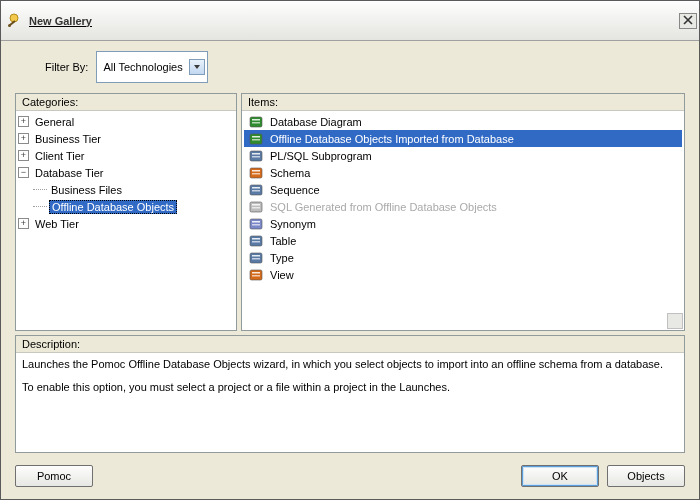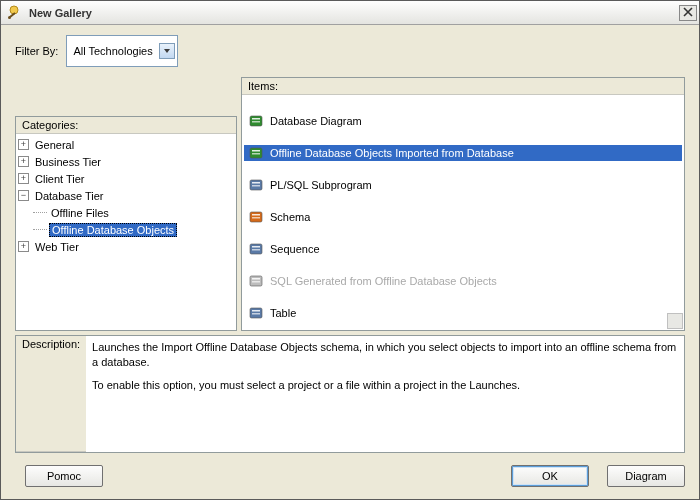--- a/index.html
+++ b/index.html
@@ -1,60 +1,60 @@
 <!DOCTYPE html>
 <html><head>
 <meta charset="utf-8">
 <style>
   * { box-sizing: border-box; }
   html, body { margin:0; padding:0; font-family: Tahoma, Arial, sans-serif; font-size:11px; color:#000; }
   body { width:700px; height:500px; background:#ece9d8; border:1px solid #5a5a5a; display:flex; flex-direction:column; overflow:hidden; }
 
-  .titlebar { height:24px; background:linear-gradient(#fefefe,#e4e4e0); border-bottom:1px solid #a0a0a0; display:flex; align-items:center; padding:0 2px 0 6px; }
+  .titlebar { height:40px; background:linear-gradient(#fefefe,#e4e4e0); border-bottom:1px solid #a0a0a0; display:flex; align-items:center; padding:0 2px 0 6px;text-decoration:underline; }
   .titlebar .appicon { width:16px; height:16px; display:inline-block; margin-right:6px; }
   .titlebar .title { font-weight:bold; color:#333; flex:1; }
   .titlebar .closebtn { width:18px; height:16px; border:1px solid #888; background:#e8e8e4; display:flex; align-items:center; justify-content:center; font-family:Arial; font-size:12px; line-height:1; cursor:default; }
 
   .filterbar { padding:10px 14px 6px 14px; display:flex; align-items:center; gap:8px; }
-  .filterbar label { color:#000; }
+  .filterbar label { color:#000;margin-left:30px; }
   .combo { border:1px solid #7f9db9; background:#fff; height:32px; display:inline-flex; align-items:center; padding:0 2px 0 6px; min-width:100px; }
   .combo .cval { flex:1; padding-right:6px; }
   .combo .cbtn { width:16px; height:16px; border:1px solid #7f9db9; background:linear-gradient(#e9f2fb,#c2d8f1); display:flex; align-items:center; justify-content:center; }
 
   .panels { flex:1; display:flex; gap:4px; padding:4px 14px 0 14px; min-height:0; }
   .panel { border:1px solid #919b9c; background:#fff; display:flex; flex-direction:column; min-height:0; }
-  .pnl-left { width:222px;margin-top:39px; }
+  .pnl-left { width:222px; }
   .pnl-right { flex:1; }
   .pnl-head { background:#ece9d8; border-bottom:1px solid #c8c8c0; padding:2px 6px; color:#000; }
   .pnl-body { flex:1; overflow:auto; padding:2px 2px; min-height:0; background:#fff; }
 
   
   .tree ul { list-style:none; margin:0; padding:0; }
   .tree li { padding:0; }
   .row { display:flex; align-items:center; height:17px; }
   .toggle { width:11px; height:11px; border:1px solid #8a8a8a; background:#fff; margin:0 4px 0 0; display:flex; align-items:center; justify-content:center; font-size:9px; line-height:1; color:#444; }
   .toggle.empty { visibility:hidden; }
   .dots { display:inline-block; width:14px; height:1px; border-bottom:1px dotted #a0a0a0; margin-right:2px; }
   .tlabel { padding:0 2px; }
   .tlabel.selected { background:#316ac5; color:#fff; border:1px dotted #000; }
   .kids { padding-left:18px; }
 
   
   .items { display:flex; flex-direction:column; }
-  .item { display:flex; align-items:center; height:17px; padding:0 4px; gap:6px;margin-top:16px; }
+  .item { display:flex; align-items:center; height:17px; padding:0 4px; gap:6px; }
   .item.selected { background:#316ac5; color:#fff; }
   .item.disabled { color:#a9a9a9; }
   .iicon { width:16px; height:16px; display:inline-flex; align-items:center; justify-content:center; }
 
-  .desc { border:1px solid #919b9c; background:#fff; margin:4px 14px 0 14px; display:flex; flex-direction:row; height:118px; }
+  .desc { border:1px solid #919b9c; background:#fff; margin:4px 14px 0 14px; display:flex; flex-direction:column; height:118px; }
   .desc .dbody { padding:4px 6px; color:#000; line-height:1.35; }
 
   .footer { display:flex; padding:12px 14px 12px 14px; gap:8px; }
   .footer .spacer { flex:1; }
-  .btn { min-width:78px; height:22px; border:1px solid #707070; border-radius:2px; background:linear-gradient(#fdfdfd,#e7e7e3); display:flex; align-items:center; justify-content:center; padding:0 14px;margin-left:10px; }
+  .btn { min-width:78px; height:22px; border:1px solid #707070; border-radius:2px; background:linear-gradient(#fdfdfd,#e7e7e3); display:flex; align-items:center; justify-content:center; padding:0 14px; }
   .btn.default { box-shadow:0 0 0 1px #5b9dd8 inset, 0 0 0 2px #cfe3f6 inset; }
 
   .scrollstub { position:absolute; right:1px; bottom:1px; width:16px; height:16px; background:#e8e8e4; border:1px solid #c0c0c0; }
 </style>
 </head>
 <body>
 
 <div class="titlebar">
   <span class="appicon">
     <svg width="16" height="16" viewBox="0 0 16 16">
@@ -111,21 +111,21 @@
           <li>
             <div class="row">
               <span class="toggle">−</span>
               <span class="tlabel">Database Tier</span>
             </div>
             <ul class="kids">
               <li>
                 <div class="row">
                   <span class="toggle empty"></span>
                   <span class="dots"></span>
-                  <span class="tlabel">Offline Files</span>
+                  <span class="tlabel">Business Files</span>
                 </div>
               </li>
               <li>
                 <div class="row">
                   <span class="toggle empty"></span>
                   <span class="dots"></span>
                   <span class="tlabel selected">Offline Database Objects</span>
                 </div>
               </li>
             </ul>
@@ -198,36 +198,36 @@
               <rect x="1" y="2" width="12" height="10" rx="1.5" fill="#bdbdbd" stroke="#555" stroke-width="0.6"></rect>
               <rect x="3" y="4" width="8" height="1.5" fill="#fff" opacity="0.85"></rect>
               <rect x="3" y="7" width="8" height="1.5" fill="#fff" opacity="0.65"></rect>
             </svg>
           </span>
           <span>SQL Generated from Offline Database Objects</span>
         </div>
         <div class="item">
           <span class="iicon">
             <svg width="14" height="14" viewBox="0 0 14 14">
+              <rect x="1" y="2" width="12" height="10" rx="1.5" fill="#7a88c9" stroke="#555" stroke-width="0.6"></rect>
+              <rect x="3" y="4" width="8" height="1.5" fill="#fff" opacity="0.85"></rect>
+              <rect x="3" y="7" width="8" height="1.5" fill="#fff" opacity="0.65"></rect>
+            </svg>
+          </span>
+          <span>Synonym</span>
+        </div>
+        <div class="item">
+          <span class="iicon">
+            <svg width="14" height="14" viewBox="0 0 14 14">
               <rect x="1" y="2" width="12" height="10" rx="1.5" fill="#5a7aa6" stroke="#555" stroke-width="0.6"></rect>
               <rect x="3" y="4" width="8" height="1.5" fill="#fff" opacity="0.85"></rect>
               <rect x="3" y="7" width="8" height="1.5" fill="#fff" opacity="0.65"></rect>
             </svg>
           </span>
           <span>Table</span>
-        </div>
-        <div class="item">
-          <span class="iicon">
-            <svg width="14" height="14" viewBox="0 0 14 14">
-              <rect x="1" y="2" width="12" height="10" rx="1.5" fill="#7a88c9" stroke="#555" stroke-width="0.6"></rect>
-              <rect x="3" y="4" width="8" height="1.5" fill="#fff" opacity="0.85"></rect>
-              <rect x="3" y="7" width="8" height="1.5" fill="#fff" opacity="0.65"></rect>
-            </svg>
-          </span>
-          <span>Synonym</span>
         </div>
         <div class="item">
           <span class="iicon">
             <svg width="14" height="14" viewBox="0 0 14 14">
               <rect x="1" y="2" width="12" height="10" rx="1.5" fill="#5a7aa6" stroke="#555" stroke-width="0.6"></rect>
               <rect x="3" y="4" width="8" height="1.5" fill="#fff" opacity="0.85"></rect>
               <rect x="3" y="7" width="8" height="1.5" fill="#fff" opacity="0.65"></rect>
             </svg>
           </span>
           <span>Type</span>
@@ -243,30 +243,30 @@
           <span>View</span>
         </div>
         <div class="scrollstub"></div>
     </div>
   </div>
 </div>
 
 <div class="desc">
   <div class="pnl-head">Description:</div>
   <div class="dbody">
-    <div>Launches the Import Offline Database Objects schema, in which you select objects to import into an offline schema from a database.</div>
+    <div>Launches the Pomoc Offline Database Objects wizard, in which you select objects to import into an offline schema from a database.</div>
     <div style="height:8px"></div>
     <div>To enable this option, you must select a project or a file within a project in the Launches.</div>
   </div>
 </div>
 
 <div class="footer">
   <div class="btn">
       <span>Pomoc</span>
     </div>
   <div class="spacer"></div>
   <div class="btn default">
       <span>OK</span>
     </div>
   <div class="btn">
-      <span>Diagram</span>
+      <span>Objects</span>
     </div>
 </div>
 
 </body></html>

